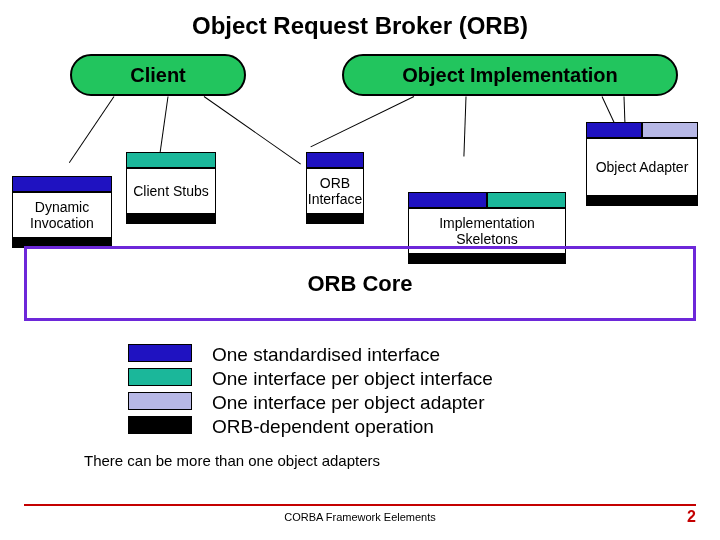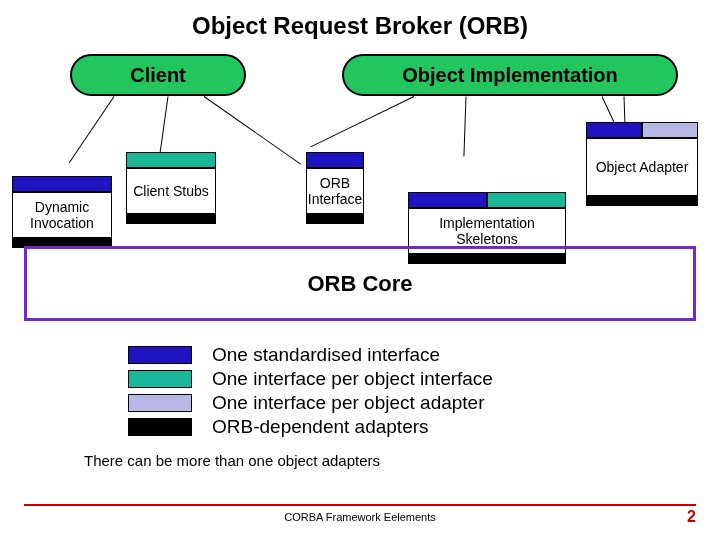--- a/index.html
+++ b/index.html
@@ -83,21 +83,20 @@
     justify-content: center;
     margin-top: 20px;
   }
 
   .legend {
     margin: 30px 0 0 128px;
     font-size: 19px;
   }
   .legend-row {
     display: flex;
-    align-items: center;
     margin-bottom: 2px;
   }
   .swatch {
     width: 64px;
     height: 18px;
     border: 1px solid #000;
     margin-right: 20px;
   }
 
   .note {
@@ -208,21 +207,21 @@
   <div class="legend-row">
     <div class="swatch cap-teal"></div>
     <span>One interface per object interface</span>
   </div>
   <div class="legend-row">
     <div class="swatch cap-lilac"></div>
     <span>One interface per object adapter</span>
   </div>
   <div class="legend-row">
     <div class="swatch cap-black"></div>
-    <span>ORB-dependent adapters</span>
+    <span>ORB-dependent operation</span>
   </div>
 </div>
 
 <div class="note">There can be more than one object adapters</div>
 
 <div class="footer">
   <hr class="footer-line">
   <div class="footer-row">
     <div style="width:30px"></div>
     <div class="footer-center">CORBA Framework Eelements</div>

